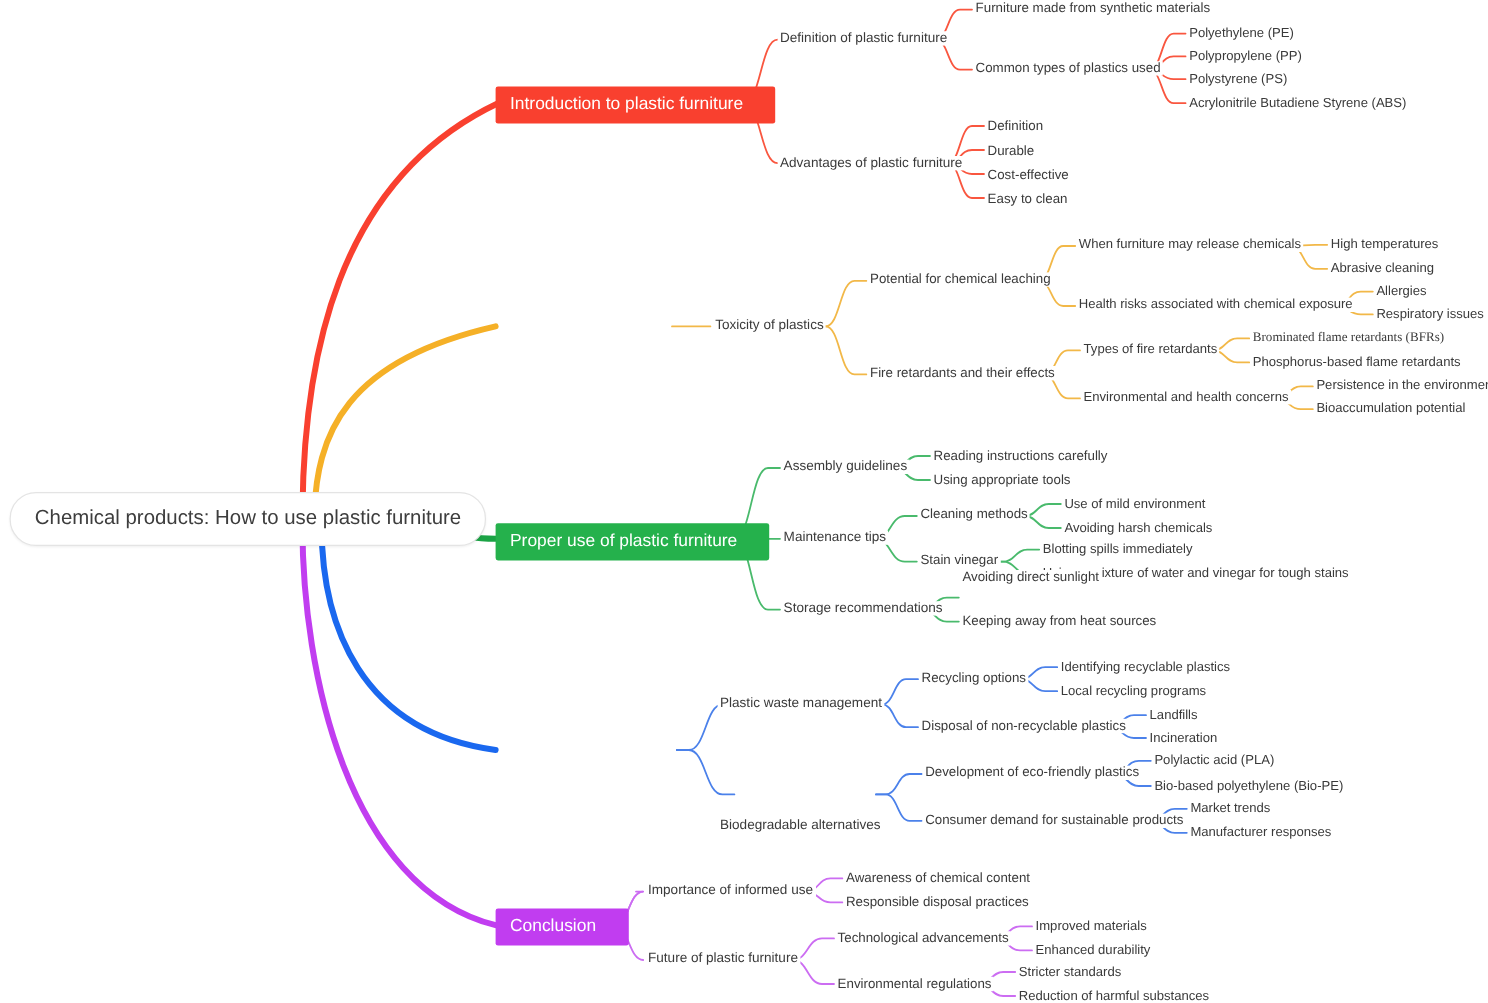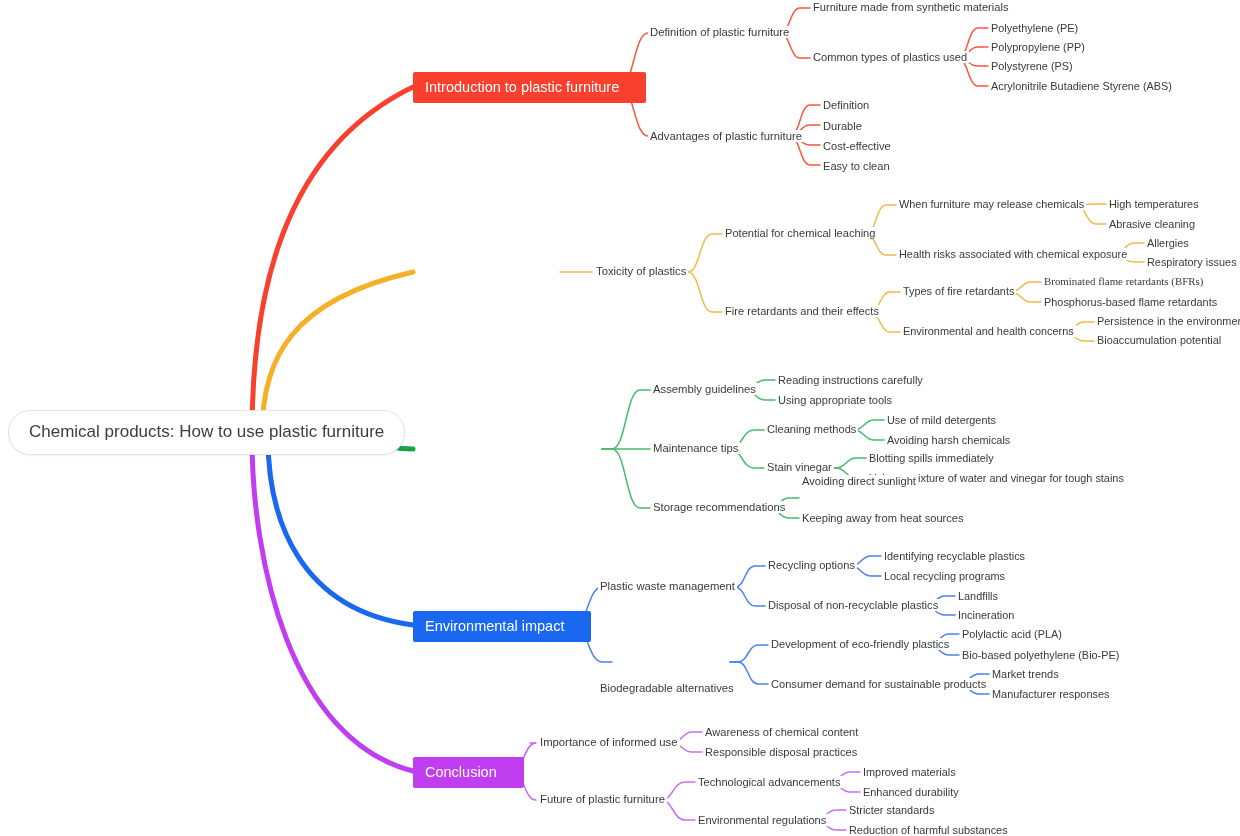--- a/index.html
+++ b/index.html
@@ -182,38 +182,38 @@
   <div class="node sub-node lvl4" style="left:1145px; top:256px;">Respiratory issues</div>
 
   <div class="node sub-node lvl3" style="left:723px; top:305px;">Fire retardants and their effects</div>
   <div class="node sub-node lvl4" style="left:901px; top:285px;">Types of fire retardants</div>
   <div class="node sub-node lvl4" style="left:1042px; top:275px;font-family:Liberation Serif, serif;">Brominated flame retardants (BFRs)</div>
   <div class="node sub-node lvl4" style="left:1042px; top:296px;">Phosphorus-based flame retardants</div>
   <div class="node sub-node lvl4" style="left:901px; top:325px;">Environmental and health concerns</div>
   <div class="node sub-node lvl4" style="left:1095px; top:315px;">Persistence in the environment</div>
   <div class="node sub-node lvl4" style="left:1095px; top:334px;">Bioaccumulation potential</div>
 
+  <div class="node branch-node" style="left:413px; top:436px; background:#25b14c;">Proper use of plastic furniture</div>
 
   <div class="node sub-node" style="left:651px; top:383px;">Assembly guidelines</div>
   <div class="node sub-node lvl3" style="left:776px; top:374px;">Reading instructions carefully</div>
   <div class="node sub-node lvl3" style="left:776px; top:394px;">Using appropriate tools</div>
 
   <div class="node sub-node" style="left:651px; top:442px;">Maintenance tips</div>
   <div class="node sub-node lvl3" style="left:765px; top:423px;">Cleaning methods</div>
-  <div class="node sub-node lvl4" style="left:885px; top:414px;">Use of mild detergents</div>
+  <div class="node sub-node lvl4" style="left:885px; top:414px;">Use of mild environment</div>
   <div class="node sub-node lvl4" style="left:885px; top:434px;">Avoiding harsh chemicals</div>
   <div class="node sub-node lvl3" style="left:765px; top:461px;">Stain vinegar</div>
   <div class="node sub-node lvl4" style="left:867px; top:452px;">Blotting spills immediately</div>
   <div class="node sub-node lvl4" style="left:867px; top:472px;">Using a mixture of water and vinegar for tough stains</div>
 
   <div class="node sub-node" style="left:651px; top:501px;">Storage recommendations</div>
   <div class="node sub-node lvl3" style="left:800px; top:475px;">Avoiding direct sunlight</div>
   <div class="node sub-node lvl3" style="left:800px; top:512px;">Keeping away from heat sources</div>
 
-  <div class="node branch-node" style="left:413px; top:611px; background:#1a68ef;">Environmental impact</div>
 
   <div class="node sub-node" style="left:598px; top:580px;">Plastic waste management</div>
   <div class="node sub-node lvl3" style="left:766px; top:559px;">Recycling options</div>
   <div class="node sub-node lvl4" style="left:882px; top:550px;">Identifying recyclable plastics</div>
   <div class="node sub-node lvl4" style="left:882px; top:570px;">Local recycling programs</div>
   <div class="node sub-node lvl3" style="left:766px; top:599px;">Disposal of non-recyclable plastics</div>
   <div class="node sub-node lvl4" style="left:956px; top:590px;">Landfills</div>
   <div class="node sub-node lvl4" style="left:956px; top:609px;">Incineration</div>
 
   <div class="node sub-node" style="left:598px; top:682px;">Biodegradable alternatives</div>

